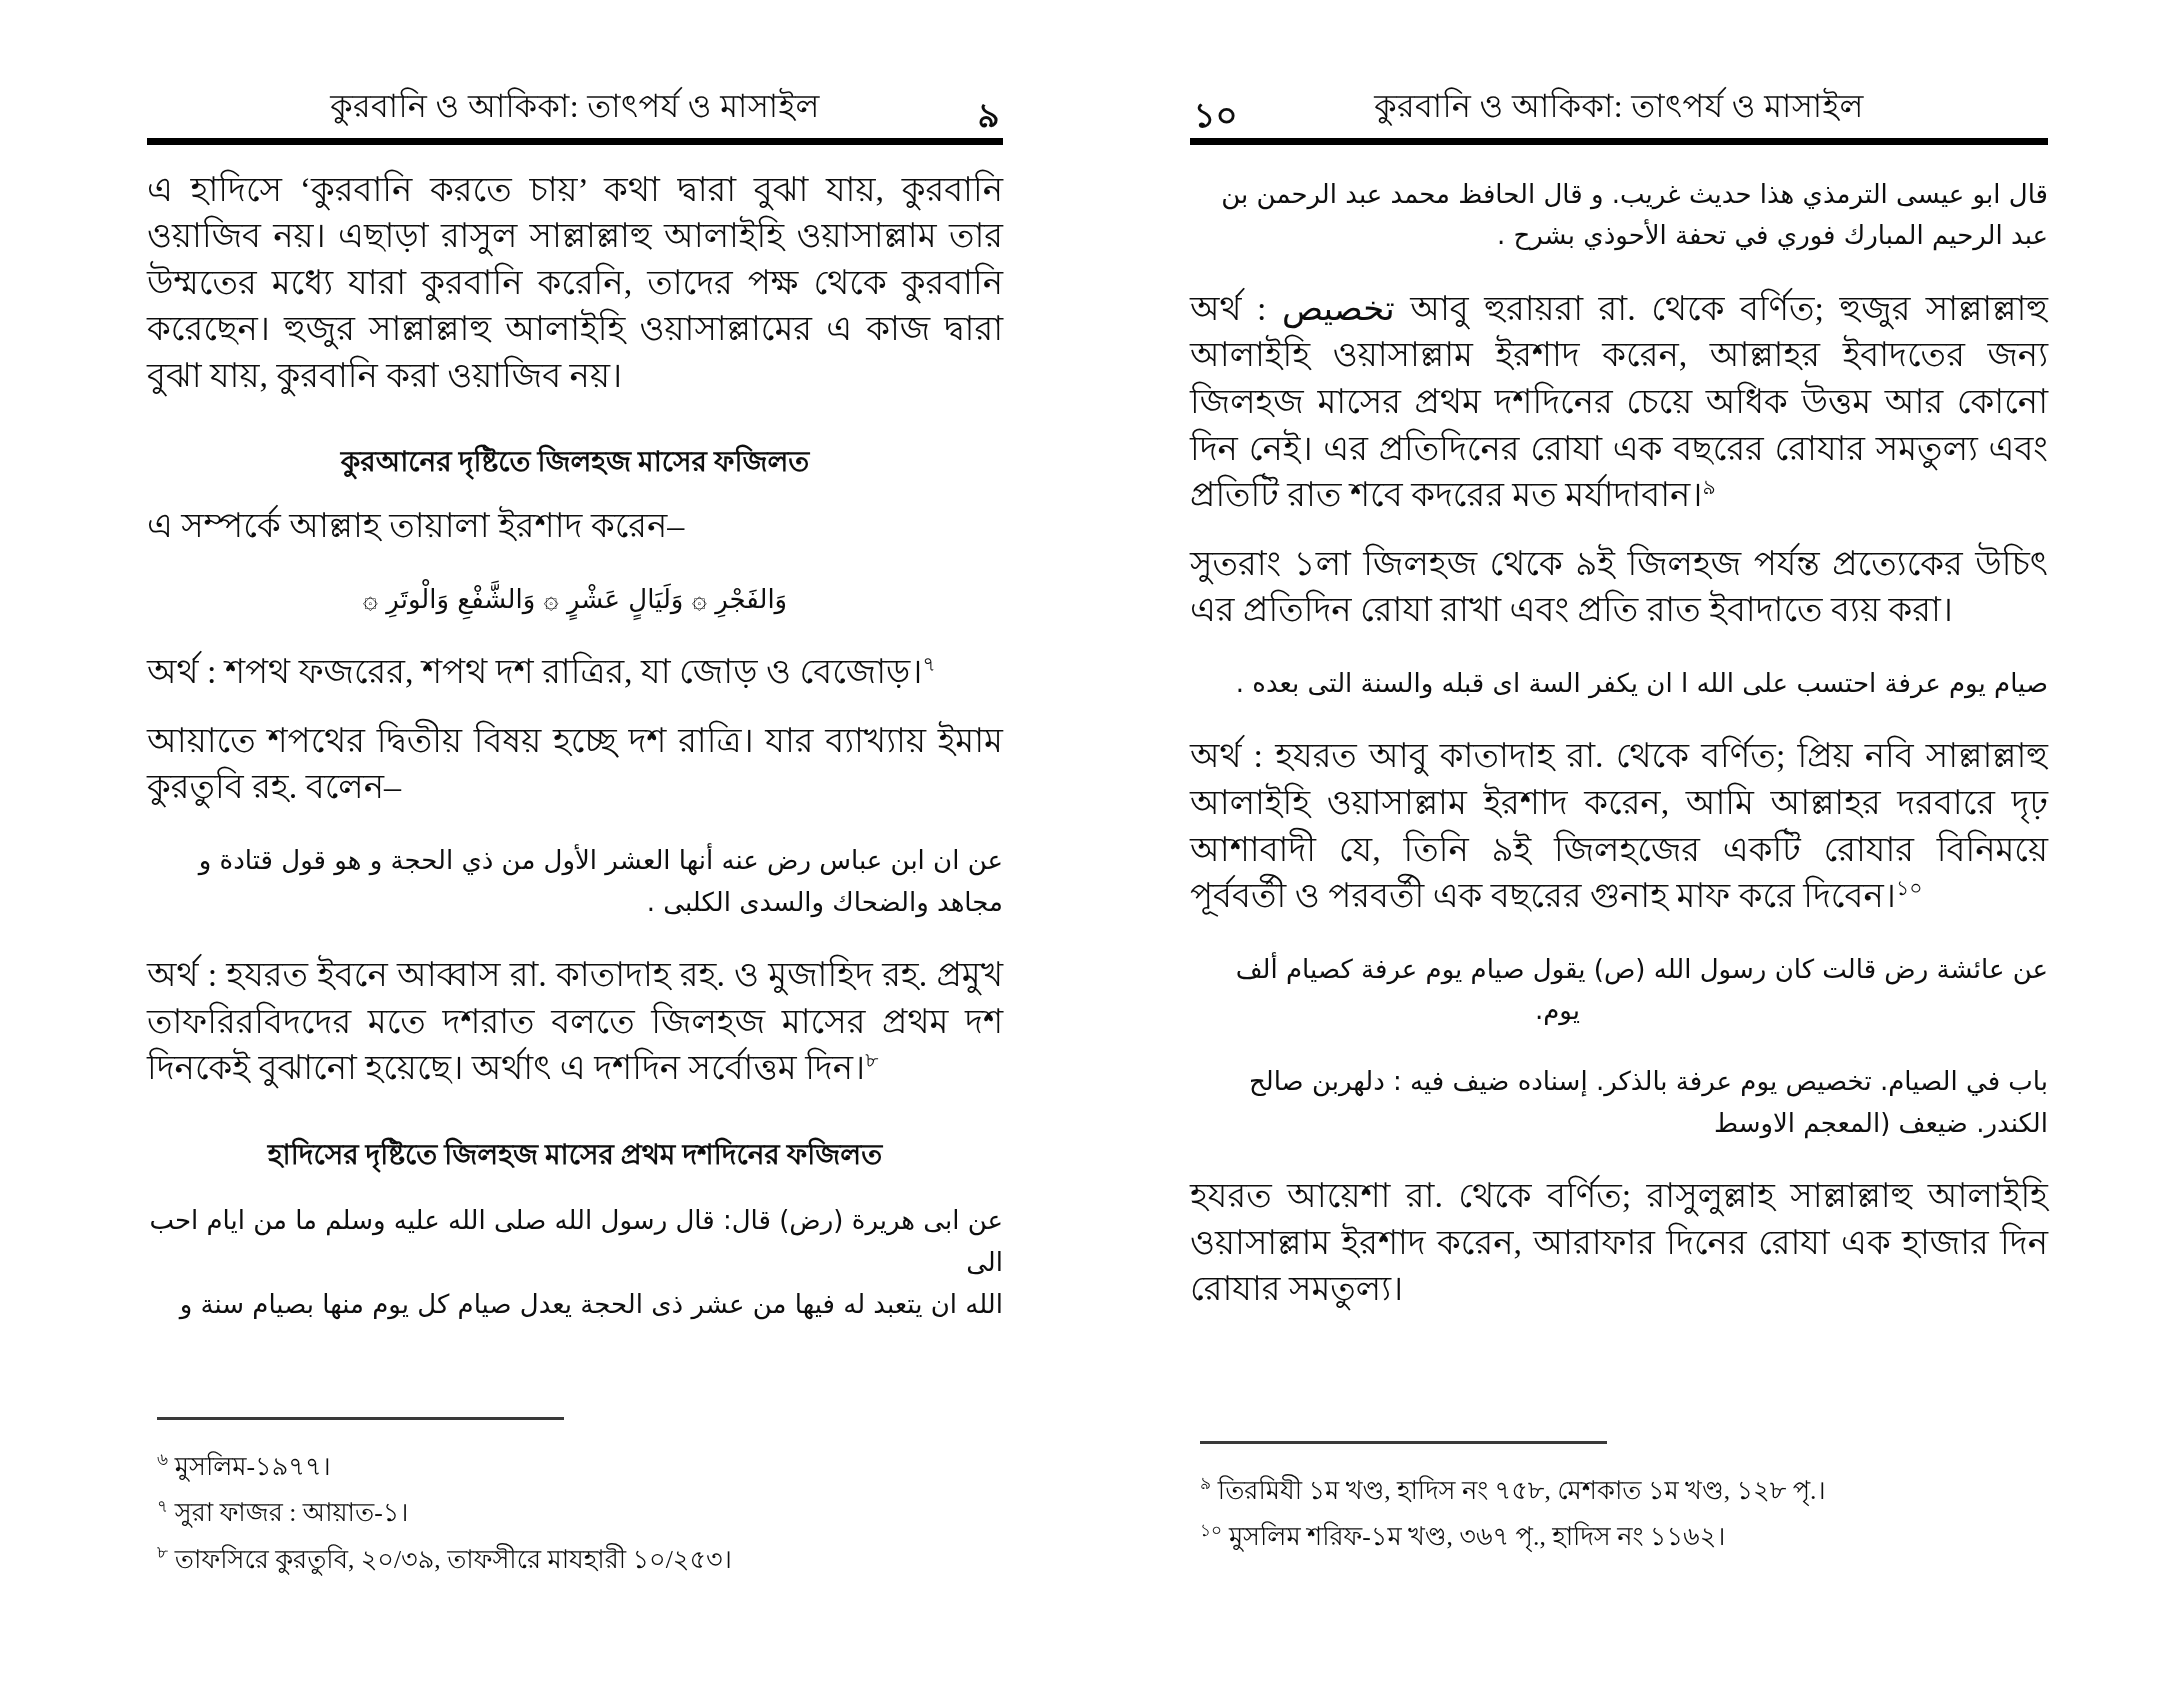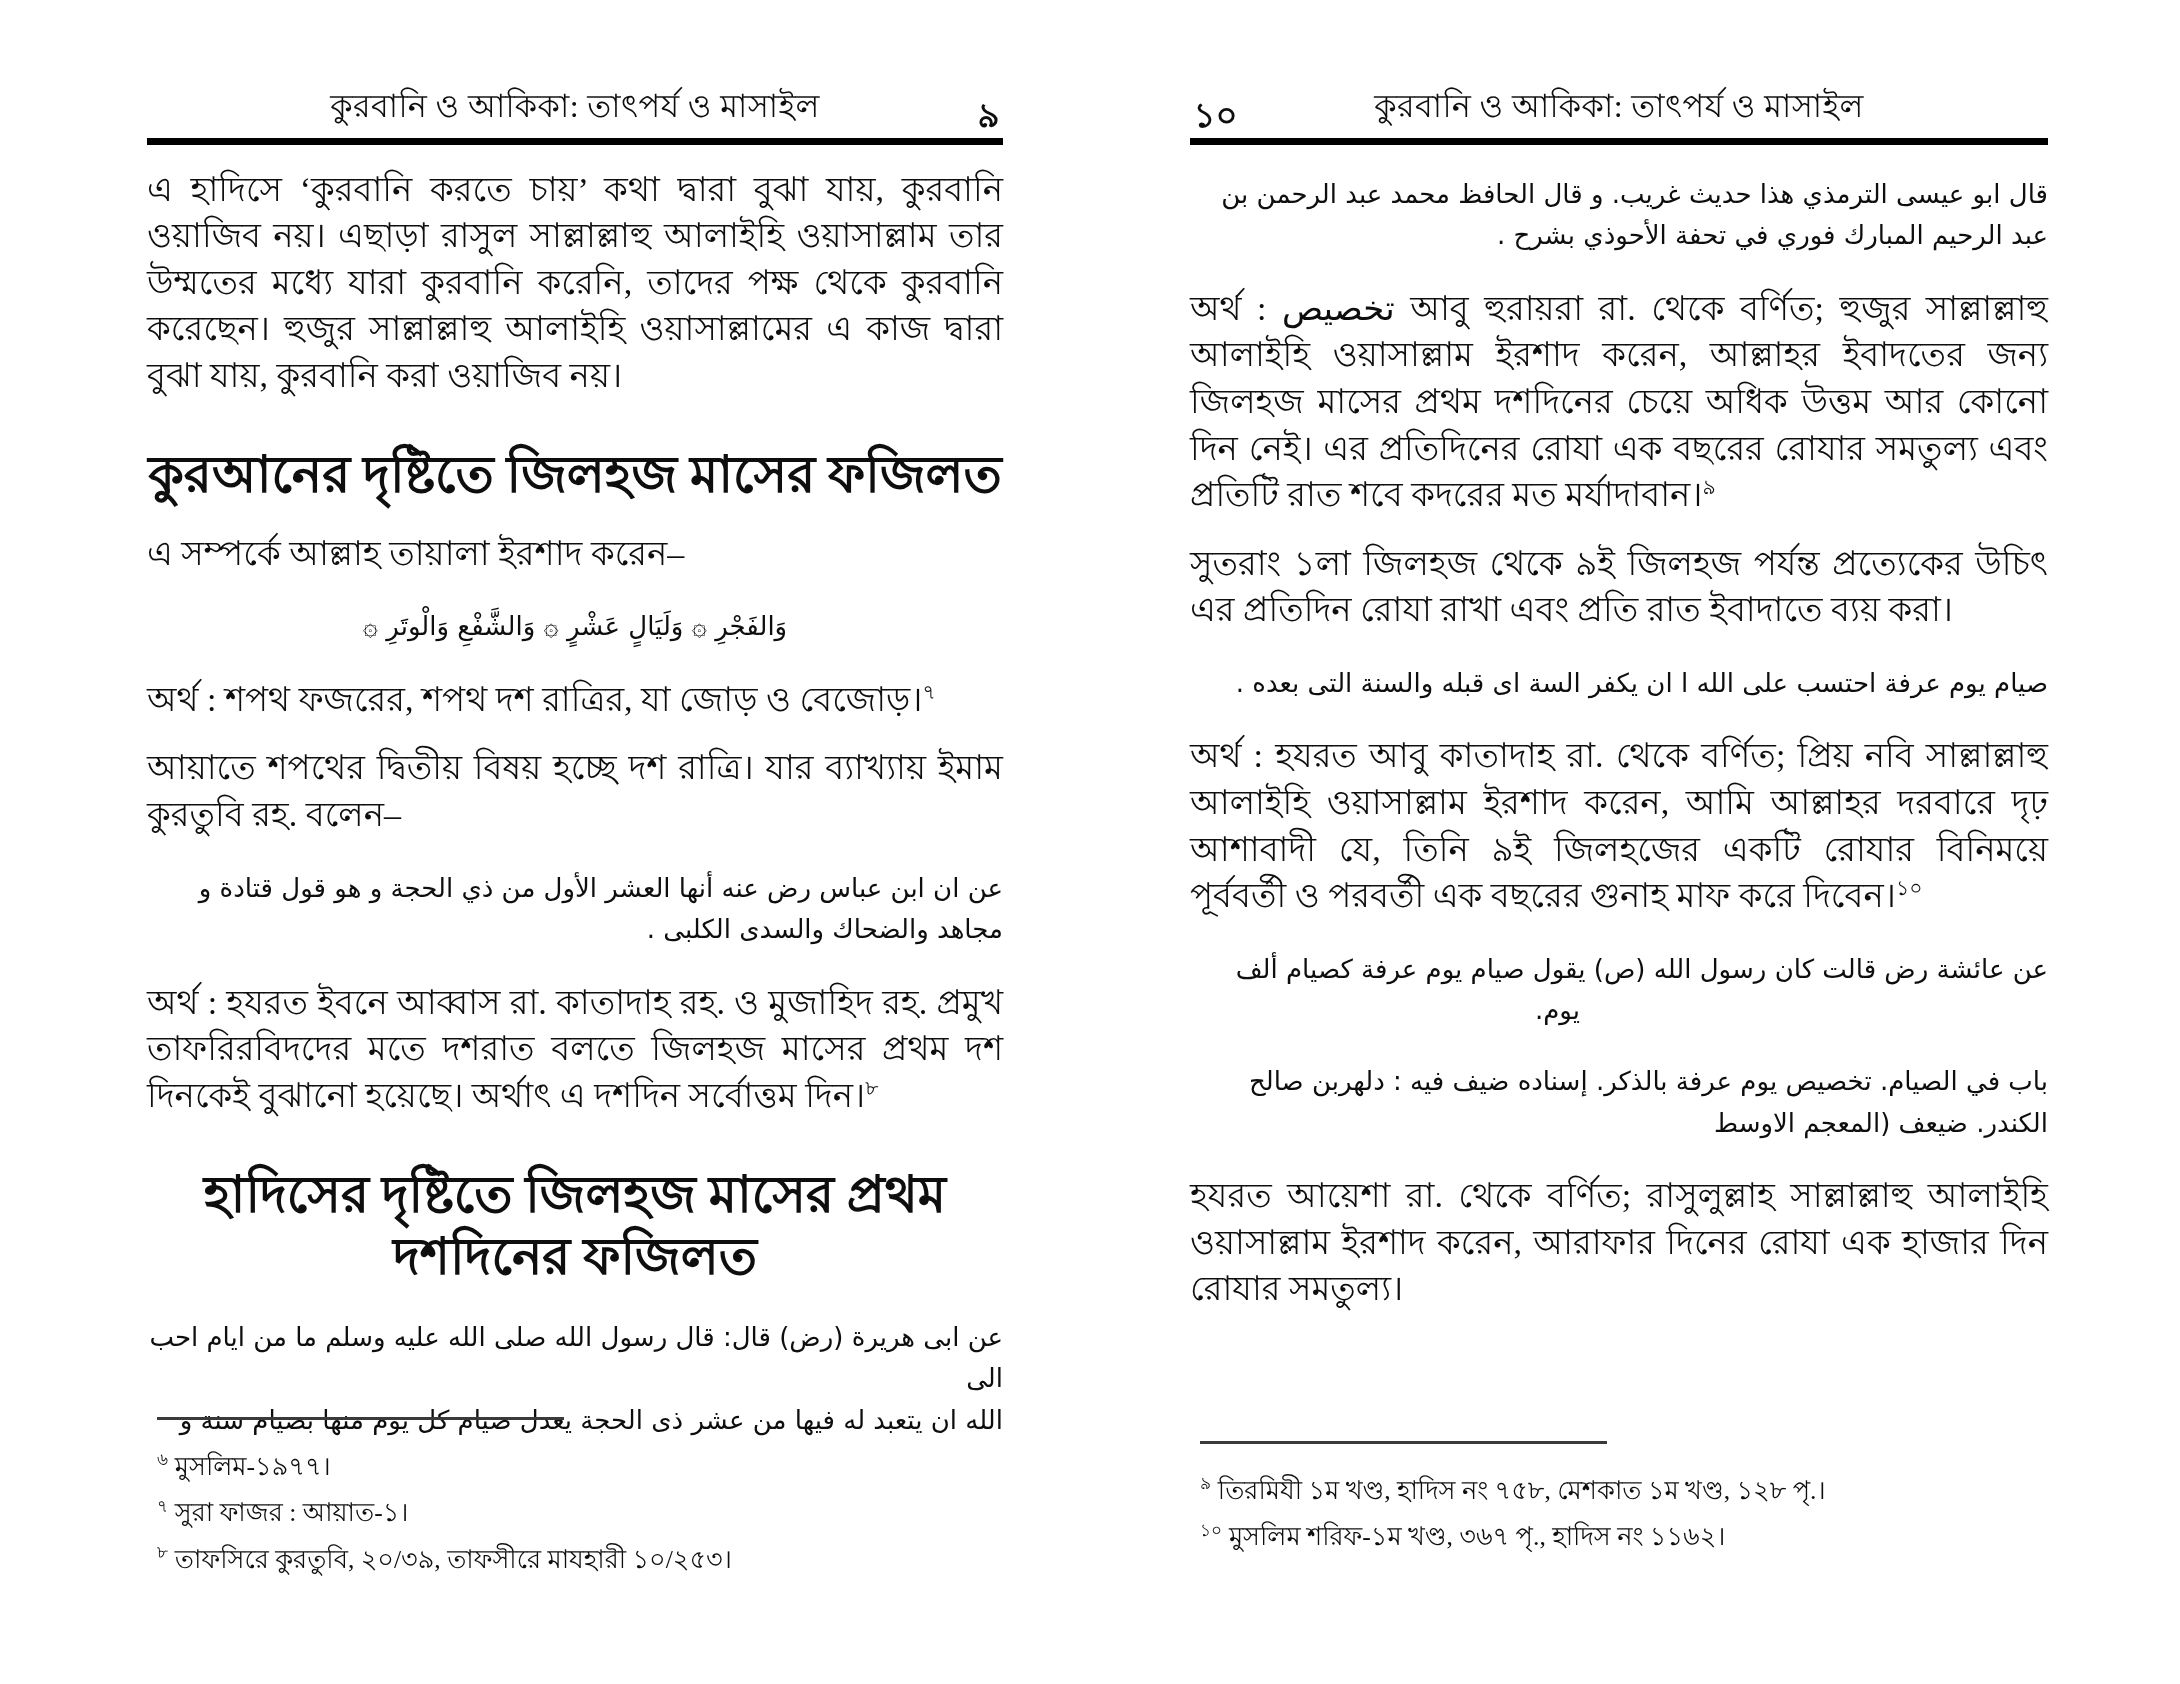--- a/index.html
+++ b/index.html
@@ -41,21 +41,21 @@
     line-height: 1.37;
     text-align: justify;
     margin: 22px 0;
   }
   .bn-para sup, .footnote sup {
     font-size: 20.4px;
     line-height: 0;
     vertical-align: super;
   }
   .bn-heading {
-    font-size: 51px;
+    font-size: 28px;
     font-weight: bold;
     text-align: center;
     margin: 46px 0 24px 0;
     line-height: 1.2;
   }
 
   .ar-block {
     direction: rtl;
     font-family: "DejaVu Sans", sans-serif;
     font-size: 26px;

